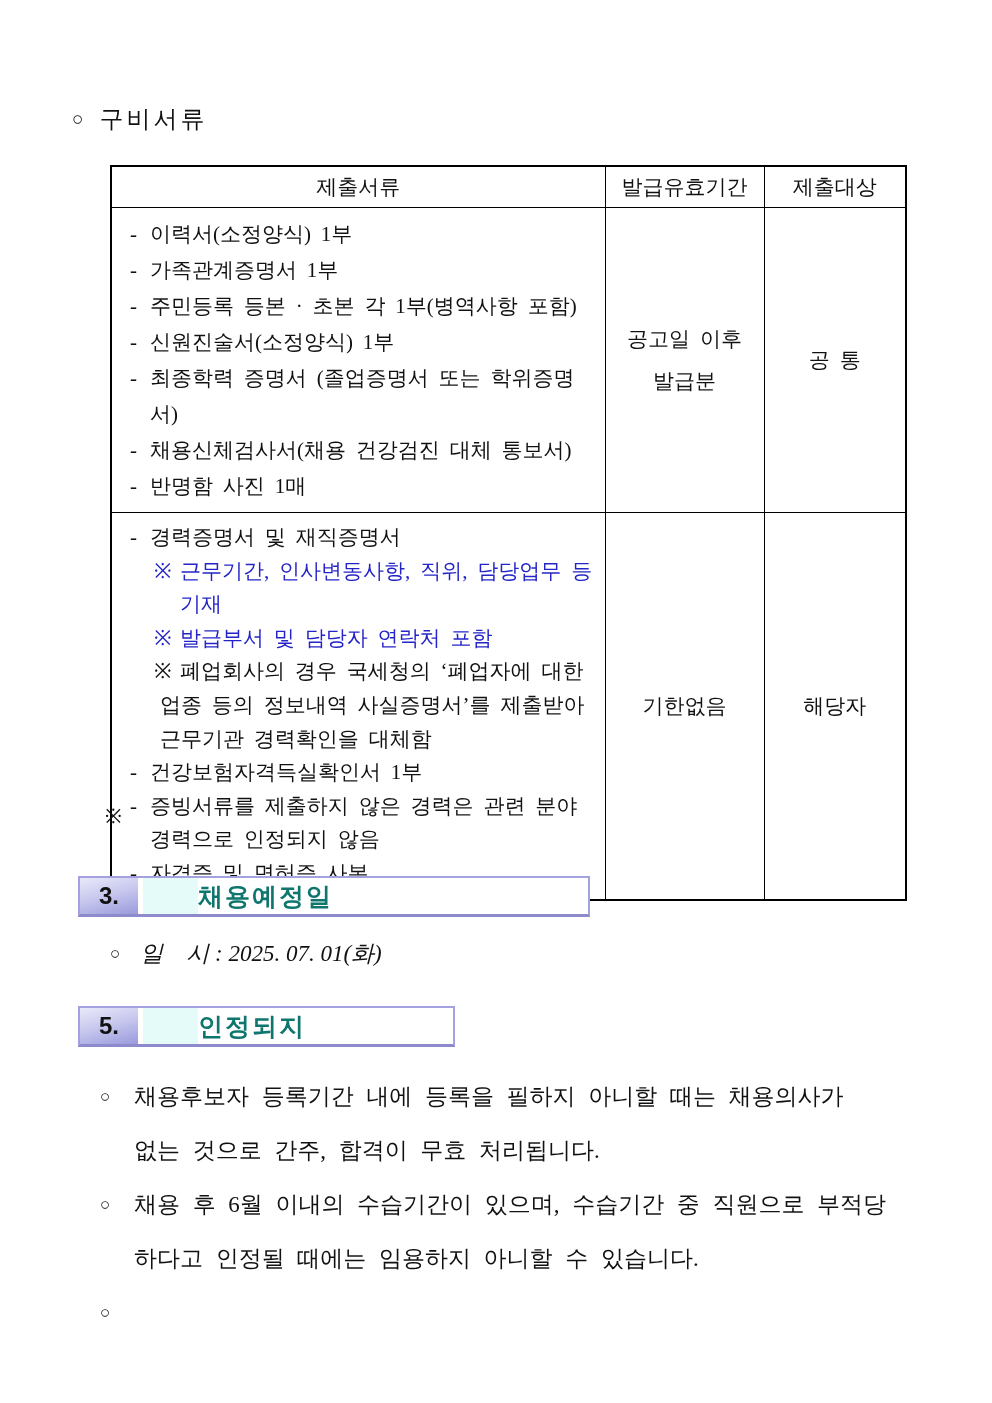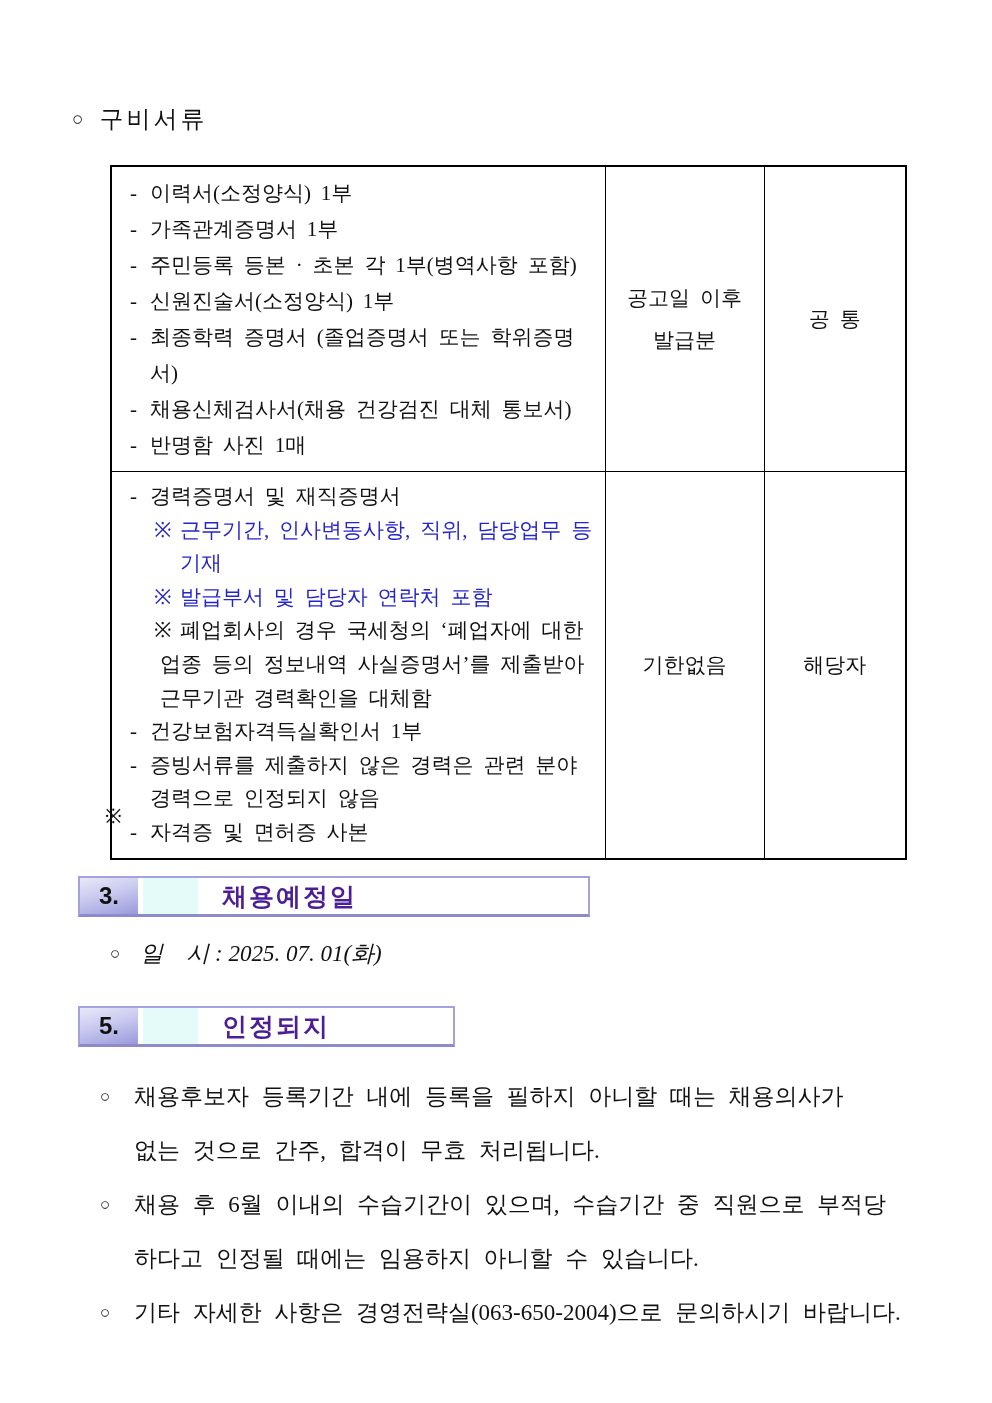--- a/index.html
+++ b/index.html
@@ -60,22 +60,22 @@
   }
   .sec-header .num{
     width:58px;flex:0 0 58px;
     background:linear-gradient(165deg,#e9e9f9 0%,#c9c9ef 45%,#9a9adc 100%);
     display:flex;align-items:center;justify-content:center;
     font-size:24px;font-weight:bold;color:#111;
   }
   .sec-header .gap{width:5px;flex:0 0 5px;background:#ffffff;}
   .sec-header .cyan{width:55px;flex:0 0 55px;background:#e4fbf9;}
   .sec-header .sec-title{
-    display:flex;align-items:center;padding-left:24px;
-    font-size:25px;font-weight:900;letter-spacing:2px;color:#4c1d95;
+    display:flex;align-items:center;padding-left:0;
+    font-size:25px;font-weight:900;letter-spacing:2px;color:#0f766e;
   }
   .sec3-header{left:78px;top:876px;width:508px;}
   .sec5-header{left:78px;top:1006px;width:373px;}
   
   .sec3-body{
     position:absolute;left:110px;top:938px;
     font-size:23px;display:flex;gap:20px;align-items:center;
   }
   .sec3-body .circle{font-size:17px;}
   .sec3-body .text{white-space:pre-wrap;font-style:italic;}
@@ -97,20 +97,25 @@
     <span>구비서류</span>
   </div>
 
   <table class="doc-table">
     <colgroup>
         <col class="c1">
         <col class="c2">
         <col class="c3">
       </colgroup>
     <tbody>
+        <tr>
+      <th>제출서류</th>
+      <th>발급유효기간</th>
+      <th>제출대상</th>
+    </tr>
     <tr style="height:251px;">
       <td class="cell-docs row1" id="row1-lines">
             <div class="tline dash"><span class="marker">-</span><span>이력서(소정양식) 1부</span></div>
             <div class="tline dash"><span class="marker">-</span><span>가족관계증명서 1부</span></div>
             <div class="tline dash"><span class="marker">-</span><span>주민등록 등본 · 초본 각 1부(병역사항 포함)</span></div>
             <div class="tline dash"><span class="marker">-</span><span>신원진술서(소정양식) 1부</span></div>
             <div class="tline dash"><span class="marker">-</span><span>최종학력 증명서 (졸업증명서 또는 학위증명서)</span></div>
             <div class="tline dash"><span class="marker">-</span><span>채용신체검사서(채용 건강검진 대체 통보서)</span></div>
             <div class="tline dash"><span class="marker">-</span><span>반명함 사진 1매</span></div>
           </td>
@@ -158,16 +163,16 @@
     <div class="gap"></div>
     <div class="cyan"></div>
     <div class="sec-title">인정되지</div>
   </div>
 
   <div class="sec5-body" id="sec5-body">
       <div class="bullet-para"><span class="circle">○</span><span class="ptext">채용후보자 등록기간 내에 등록을 필하지 아니할 때는 채용의사가
 없는 것으로 간주, 합격이 무효 처리됩니다.</span></div>
       <div class="bullet-para"><span class="circle">○</span><span class="ptext">채용 후 6월 이내의 수습기간이 있으며, 수습기간 중 직원으로 부적당
 하다고 인정될 때에는 임용하지 아니할 수 있습니다.</span></div>
-      <div class="bullet-para"><span class="circle">○</span><span class="ptext">기타 자세한 사항은 경영전략실(063-650-2004)으로 문의하시기 바랍니다.</span></div>
+      <div class="bullet-para"><span class="circle">○</span></div>
     </div>
 
 </div>
 
 </body></html>

